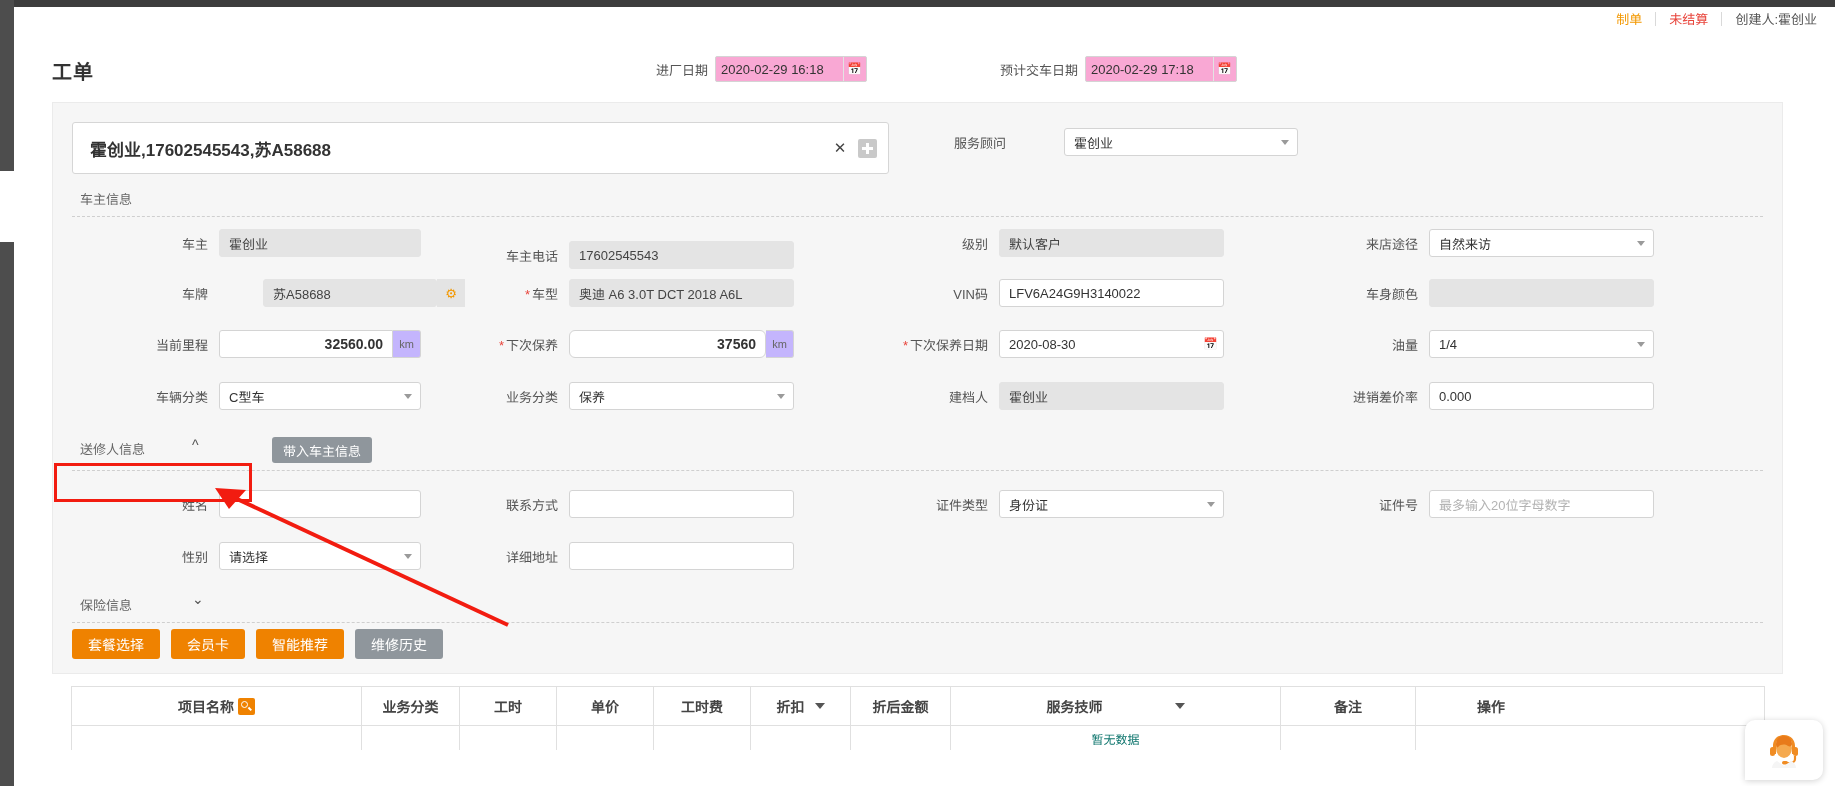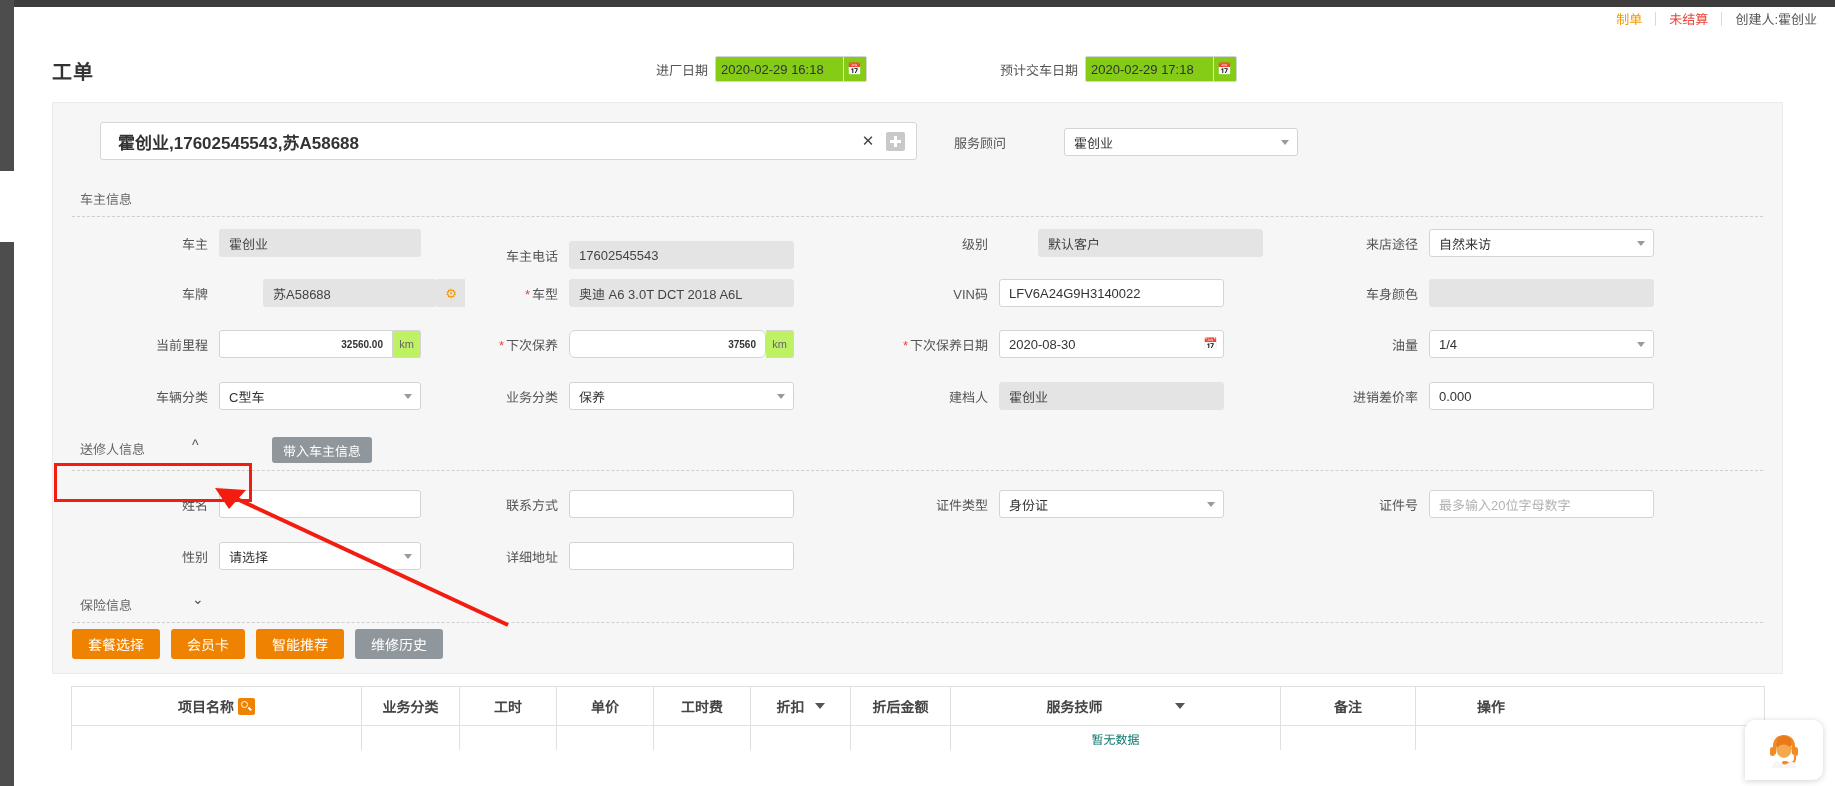--- a/index.html
+++ b/index.html
@@ -82,21 +82,21 @@
   .date-label {
     font-size: 13px;
     color: #555;
     margin-right: 7px;
     white-space: nowrap;
   }
   .date-box {
     display: flex;
     align-items: center;
     border: 1px solid #d4d4d4;
-    background: #84cc16;
+    background: #f9a8d4;
     height: 24px;
     border-radius: 2px;
     overflow: hidden;
   }
   .date-box .dval {
     font-size: 13px;
     color: #333;
     padding: 0 5px;
     width: 117px;
     overflow: hidden;
@@ -131,28 +131,27 @@
     top: 19px;
     left: 19px;
     right: 19px;
     height: 42px;
   }
   .search-box {
     position: absolute;
     left: 0;
     top: 0;
     width: 817px;
-    height: 38px;
+    height: 52px;
     background: #fff;
     border: 1px solid #d6d6d6;
     border-radius: 3px;
     box-sizing: border-box;
     display: flex;
     align-items: center;
-    margin-left: 28px;
   }
   .search-box .sval {
     flex: 1;
     padding-left: 17px;
     font-size: 17px;
     font-weight: bold;
     color: #333;
     white-space: nowrap;
     overflow: hidden;
   }
@@ -296,29 +295,29 @@
     overflow: hidden;
   }
   .inp.ro {
     background: #e4e4e4;
     border-color: #e4e4e4;
     color: #444;
   }
   .inp.num {
     justify-content: flex-end;
     font-weight: bold;
-    font-size: 10px;
+    font-size: 14px;
   }
   .inp.ph { color: #b3b3b3; }
   .unit {
     height: 28px;
     min-width: 28px;
     padding: 0 6px;
     box-sizing: border-box;
-    background: #bef264;
+    background: #c4b5fd;
     border: 1px solid #d4d4d4;
     border-left: none;
     border-radius: 0 3px 3px 0;
     display: flex;
     align-items: center;
     justify-content: center;
     font-size: 11px;
     color: #666;
   }
   .inp.with-unit { border-radius: 3px 0 0 3px; }
@@ -571,21 +570,21 @@
 
     <div class="frow" style="top:125px;">
       <div class="fcell" style="left:60px;">
         <span class="flabel" style="width:76px;">车主</span>
         <div class="inp ro fctl" style="width:202px;">霍创业</div>
       </div>
       <div class="fcell" style="left:410px;margin-top:12px;">
         <span class="flabel" style="width:76px;">车主电话</span>
         <div class="inp ro fctl" style="width:225px;">17602545543</div>
       </div>
-      <div class="fcell" style="left:840px;gap:39px;">
+      <div class="fcell" style="left:840px;">
         <span class="flabel" style="width:76px;">级别</span>
         <div class="inp ro fctl" style="width:225px;">默认客户</div>
       </div>
       <div class="fcell" style="left:1270px;">
         <span class="flabel" style="width:76px;">来店途径</span>
         <div class="sel fctl" style="width:225px;">
           <span>自然来访</span>
           <span class="caret"></span>
         </div>
       </div>

